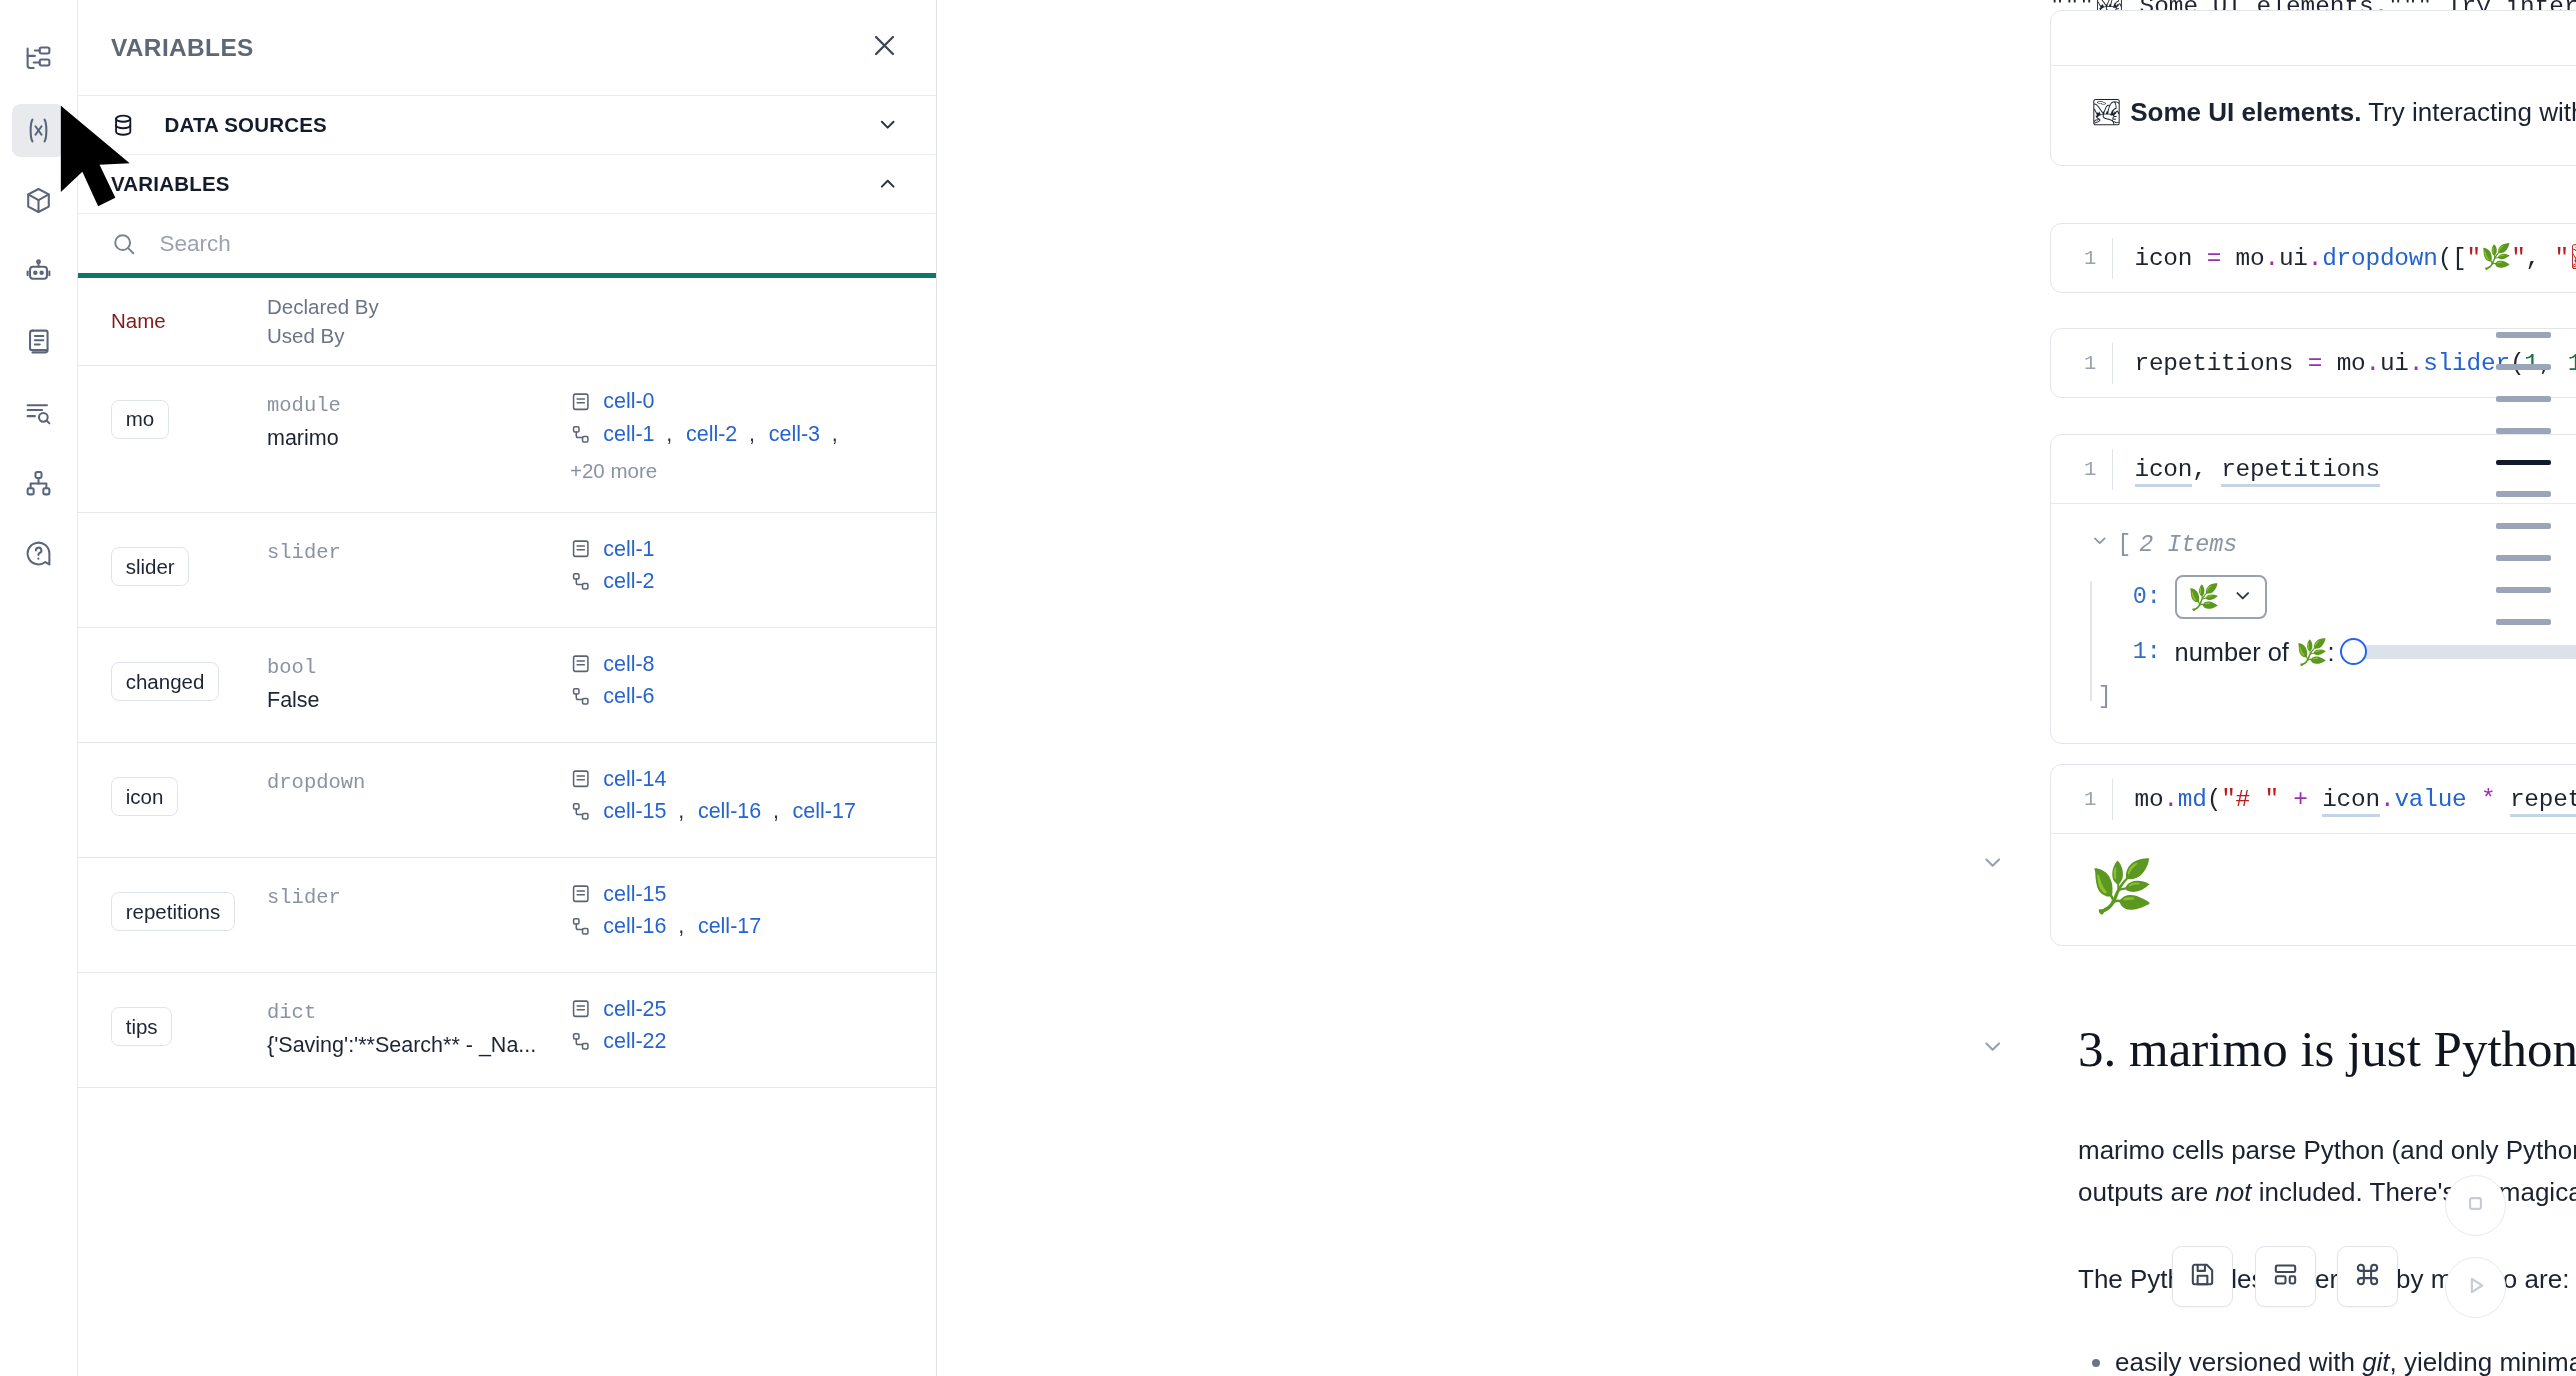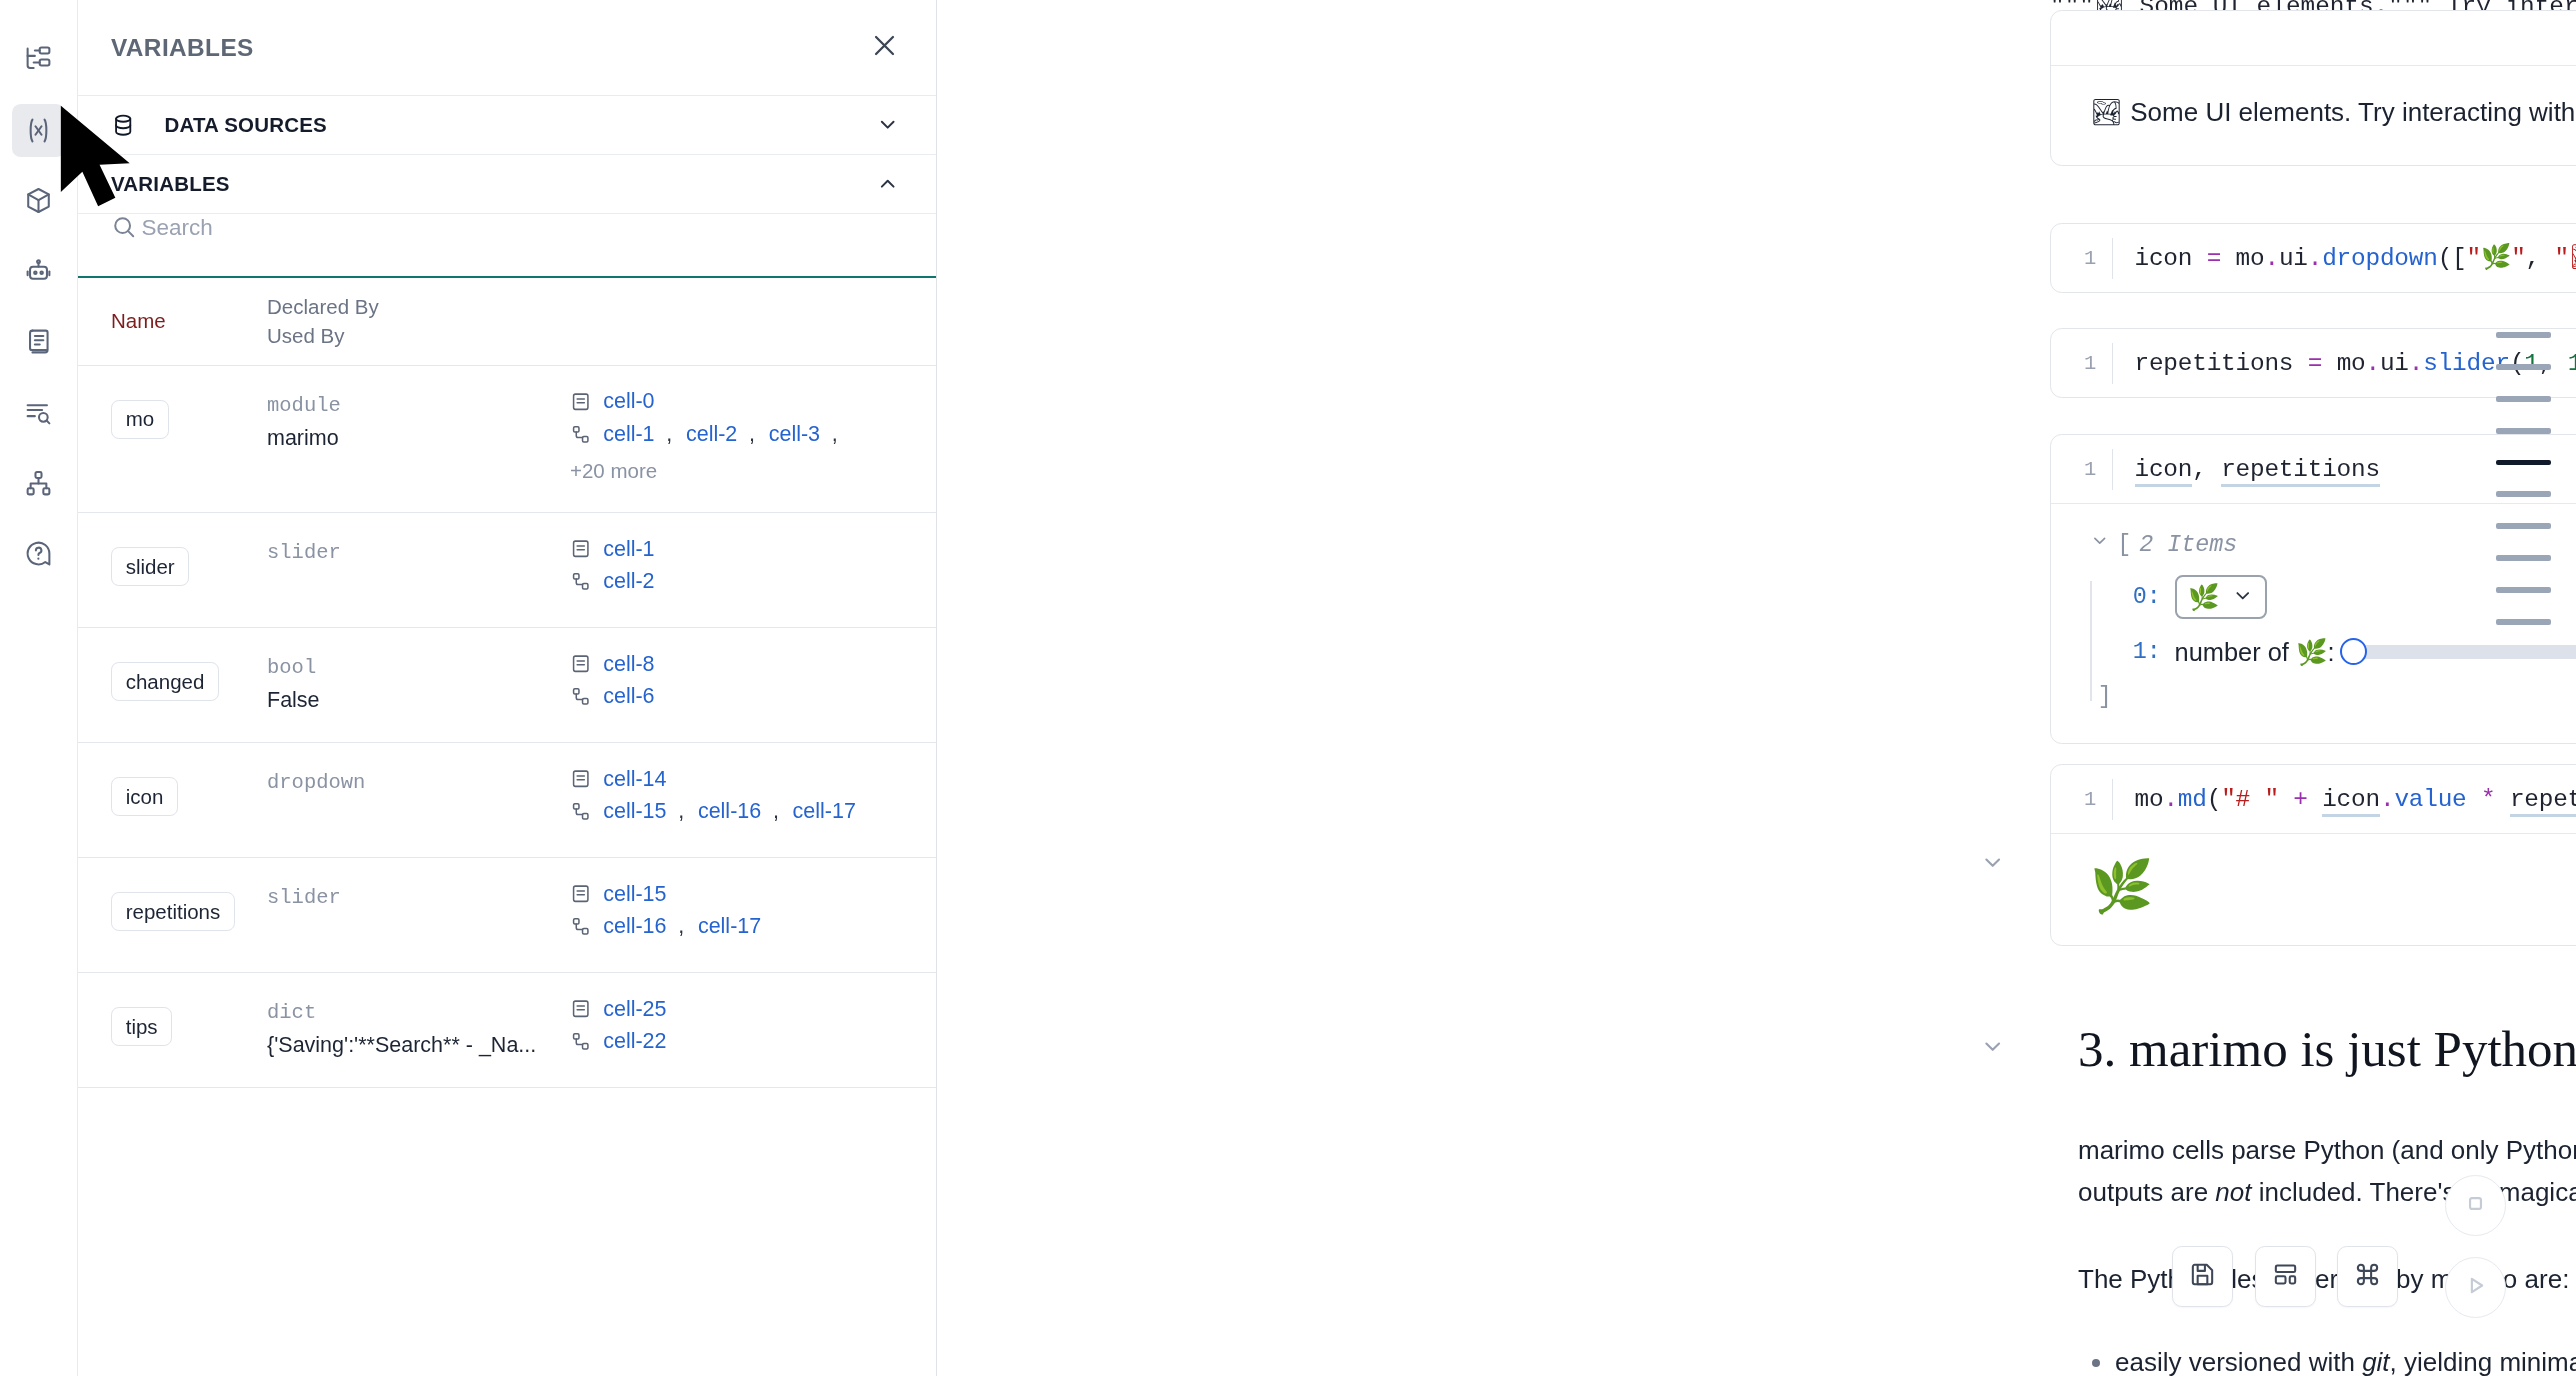--- a/index.html
+++ b/index.html
@@ -63,23 +63,23 @@
   .section-head .sect-icon { color: #111827; display: flex; }
   .section-head .sect-icon svg { width: 24.4px; height: 24.4px; }
   .section-head .sect-label {
     font-size: 20.5px; font-weight: 700; color: #141b2b; letter-spacing: 0.2px;
   }
   .section-head .chev { margin-left: auto; color: #2b3342; display: flex; }
   .section-head .chev svg { width: 23.4px; height: 23.4px; }
 
   .search-row {
     height: 64px; flex: 0 0 64px;
-    display: flex; align-items: flex-start; gap: 3px;
+    display: flex; align-items: center; gap: 21px;
     padding: 0 33px;
-    border-bottom: 2px solid #0f766e;
+    border-bottom: 5px solid #0f766e;
   }
   .search-row .mag { color: #7b8494; display: flex; }
   .search-row .mag svg { width: 25.4px; height: 25.4px; }
   .search-input {
     border: none; outline: none; background: transparent;
     font-size: 22.5px; color: #26303f; font-family: inherit;
     width: 100%;
   }
   .search-input::placeholder { color: #9aa2b1; }
 
@@ -169,21 +169,21 @@
   .output { padding: 27px 39px 33px 39px; }
 
   
   .md-toolbar {
     display: flex; align-items: center; justify-content: flex-end;
     gap: 13.7px; padding: 9.8px 39px; height: 55px;
     border-bottom: 1px solid #e6e9ee;
   }
 
   .md-text { font-size: 26px; color: #1b2230; line-height: 1.5; }
-  .md-text b { font-weight: 400; text-align: center; }
+  .md-text b { font-weight: 700; text-align: center; }
 
   .chev-gutter {
     position: absolute; color: #9aa2b1; cursor: pointer; display:flex;
   }
   .chev-gutter svg { width: 25.4px; height: 25.4px; }
 
   
   .h2 {
     font-family: "Liberation Serif", serif;
     font-size: 51px; color: #10151f; font-weight: 400;

